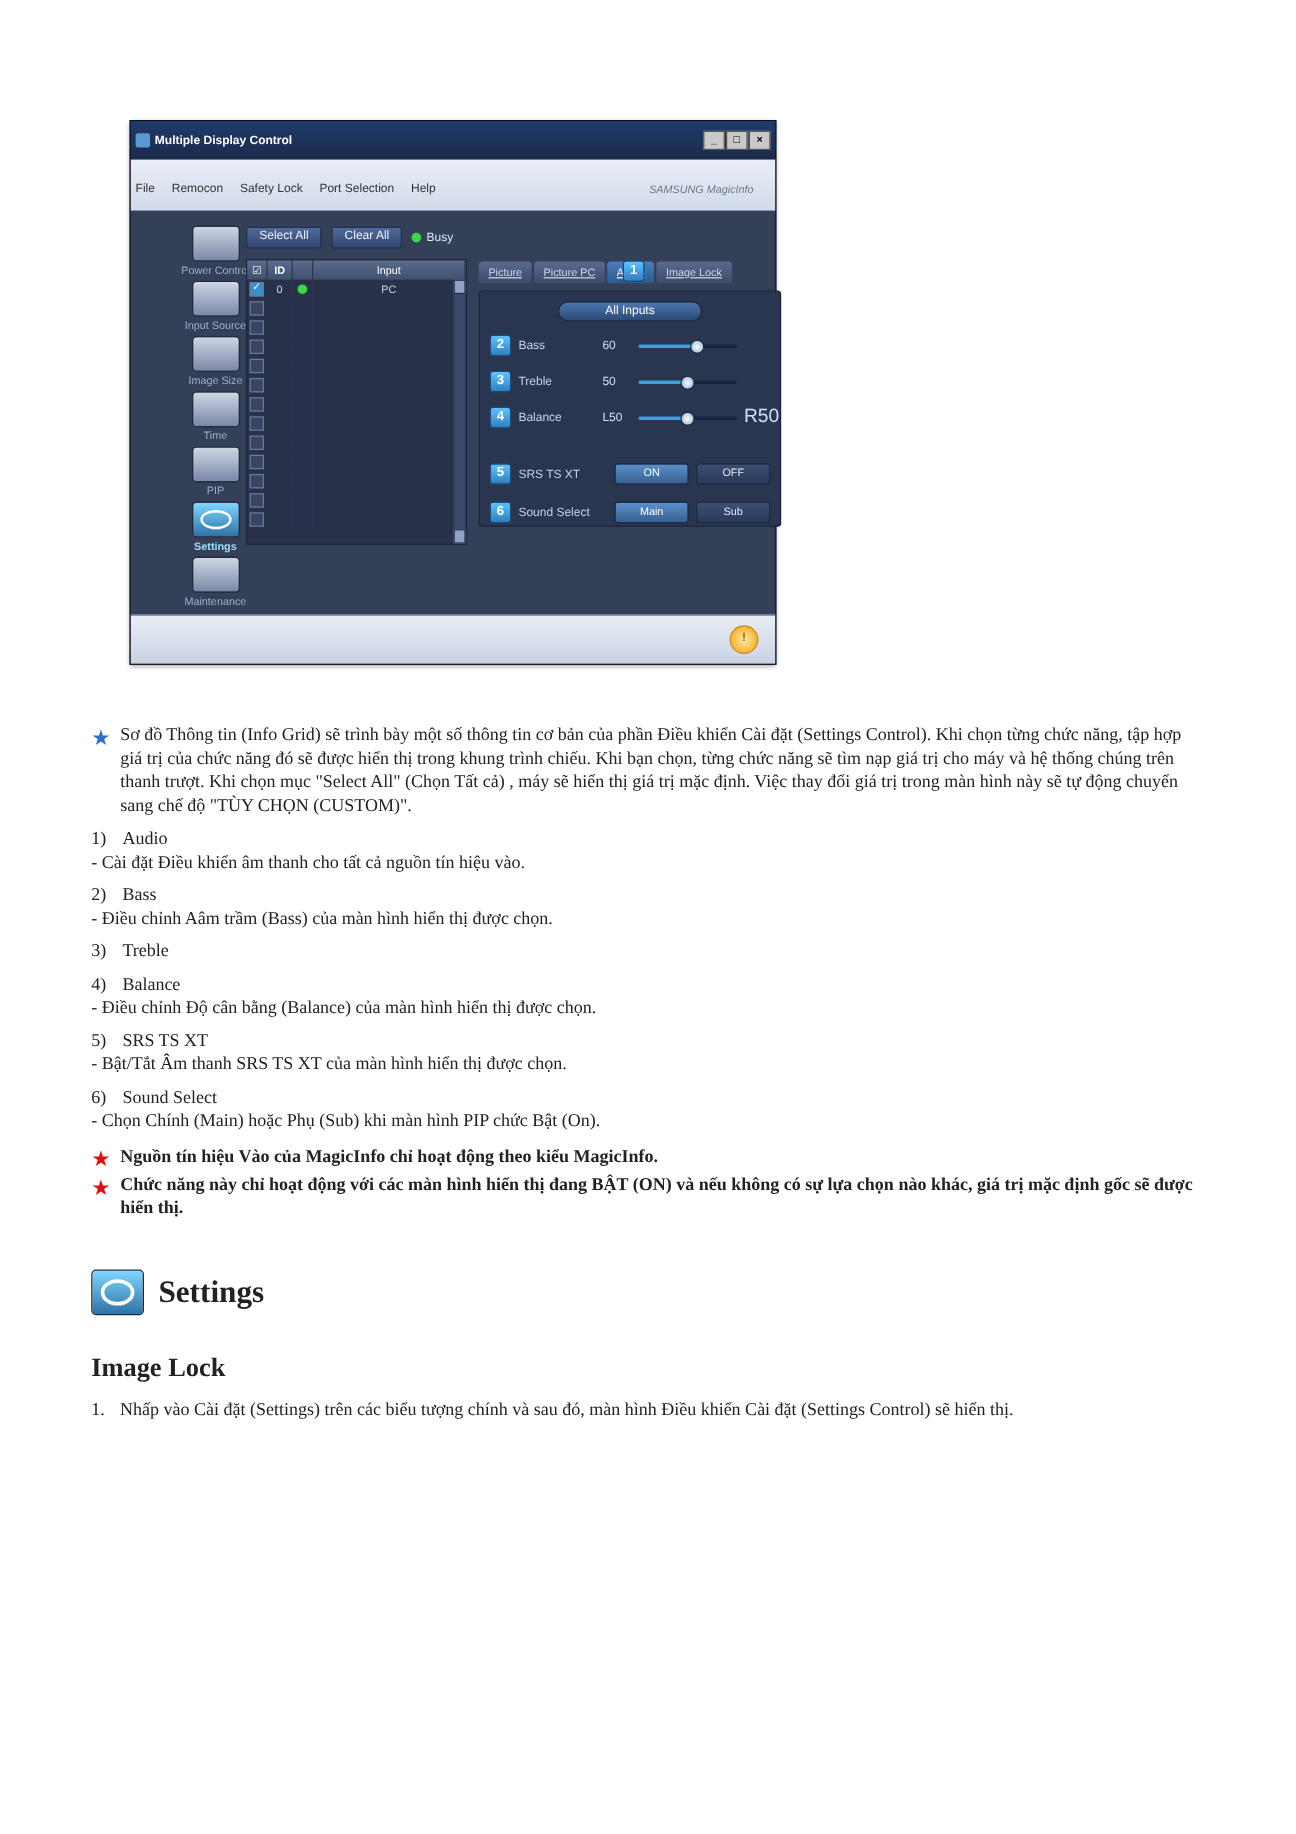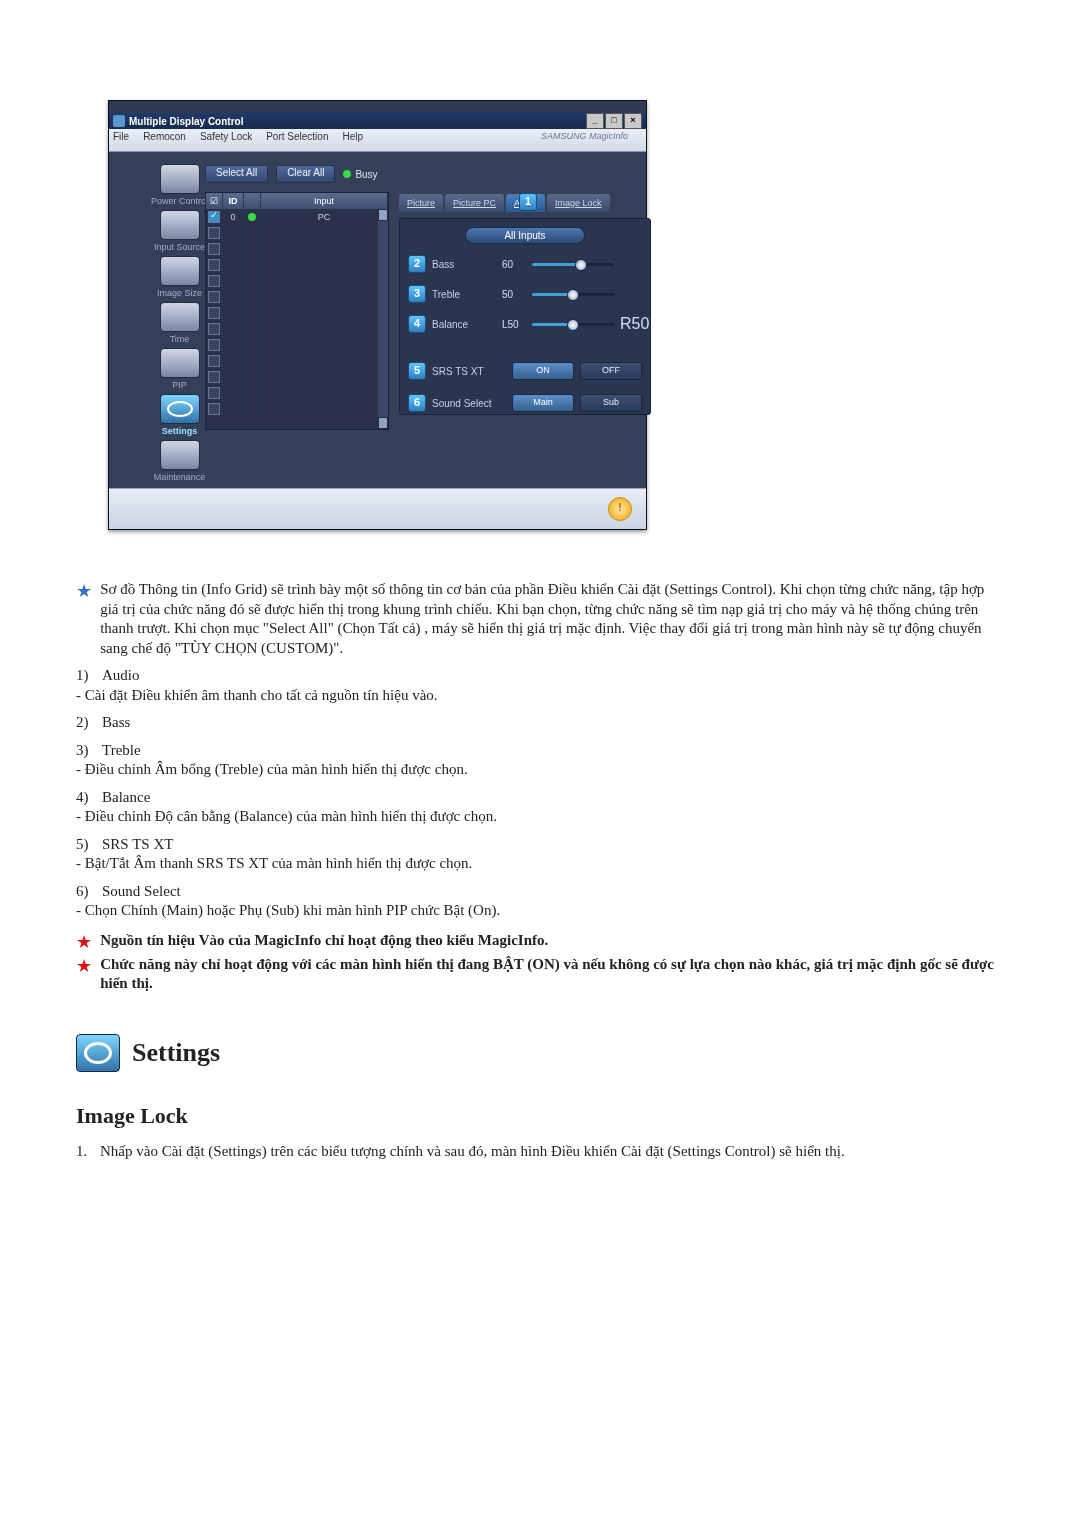--- a/index.html
+++ b/index.html
@@ -20,28 +20,27 @@
     width: 537px;
     margin: 0 0 50px 32px;
     background: #2f3a53;
     border: 1px solid #0b1020;
     box-shadow: 0 2px 4px rgba(0,0,0,.4);
     font-family: Tahoma, Arial, sans-serif;
     font-size: 10px;
     color: #cdd6e6;
   }
   .titlebar {
-    height: 16px;
+    height: 32px;
     background: linear-gradient(#1f3a6a, #1a2b4c);
     display: flex;
     align-items: center;
     padding: 0 4px;
     color: #fff;
     font-weight: bold;
-    margin-top: 12px;
   }
   .titlebar .ticon {
     width: 12px; height: 12px;
     background: #5a98d0;
     border-radius: 2px;
     margin-right: 4px;
   }
   .titlebar .spacer { flex: 1; }
   .winbtn {
     width: 16px; height: 14px;
@@ -50,22 +49,22 @@
     margin-left: 1px;
     font-size: 9px;
     line-height: 12px;
     text-align: center;
     color: #000;
   }
   .menubar {
     height: 18px;
     background: linear-gradient(#e9eef6, #d2dbe9);
     display: flex;
-    align-items: flex-start;
-    padding: 2px 4px;
+    align-items: flex-end;
+    padding: 12px 4px;
     color: #333;
     border-bottom: 1px solid #8a95ad;
   }
   .menubar span { margin-right: 14px; }
   .menubar .brand {
     margin-left: auto;
     color: #6b788f;
     font-style: italic;
     font-size: 9px;
   }
@@ -697,26 +696,26 @@
     <div class="list-item">
       <span class="num">1)</span>
       <span>Audio</span>
     </div>
     <div class="desc">- Cài đặt Điều khiển âm thanh cho tất cả nguồn tín hiệu vào.</div>
 
     <div class="list-item">
       <span class="num">2)</span>
       <span>Bass</span>
     </div>
+    <div class="desc">- Điều chỉnh Aâm trầm (Bass) của màn hình hiển thị được chọn.</div>
 
     <div class="list-item">
       <span class="num">3)</span>
       <span>Treble</span>
     </div>
-    <div class="desc">- Điều chỉnh Âm bổng (Treble) của màn hình hiển thị được chọn.</div>
 
     <div class="list-item">
       <span class="num">4)</span>
       <span>Balance</span>
     </div>
     <div class="desc">- Điều chỉnh Độ cân bằng (Balance) của màn hình hiển thị được chọn.</div>
 
     <div class="list-item">
       <span class="num">5)</span>
       <span>SRS TS XT</span>

